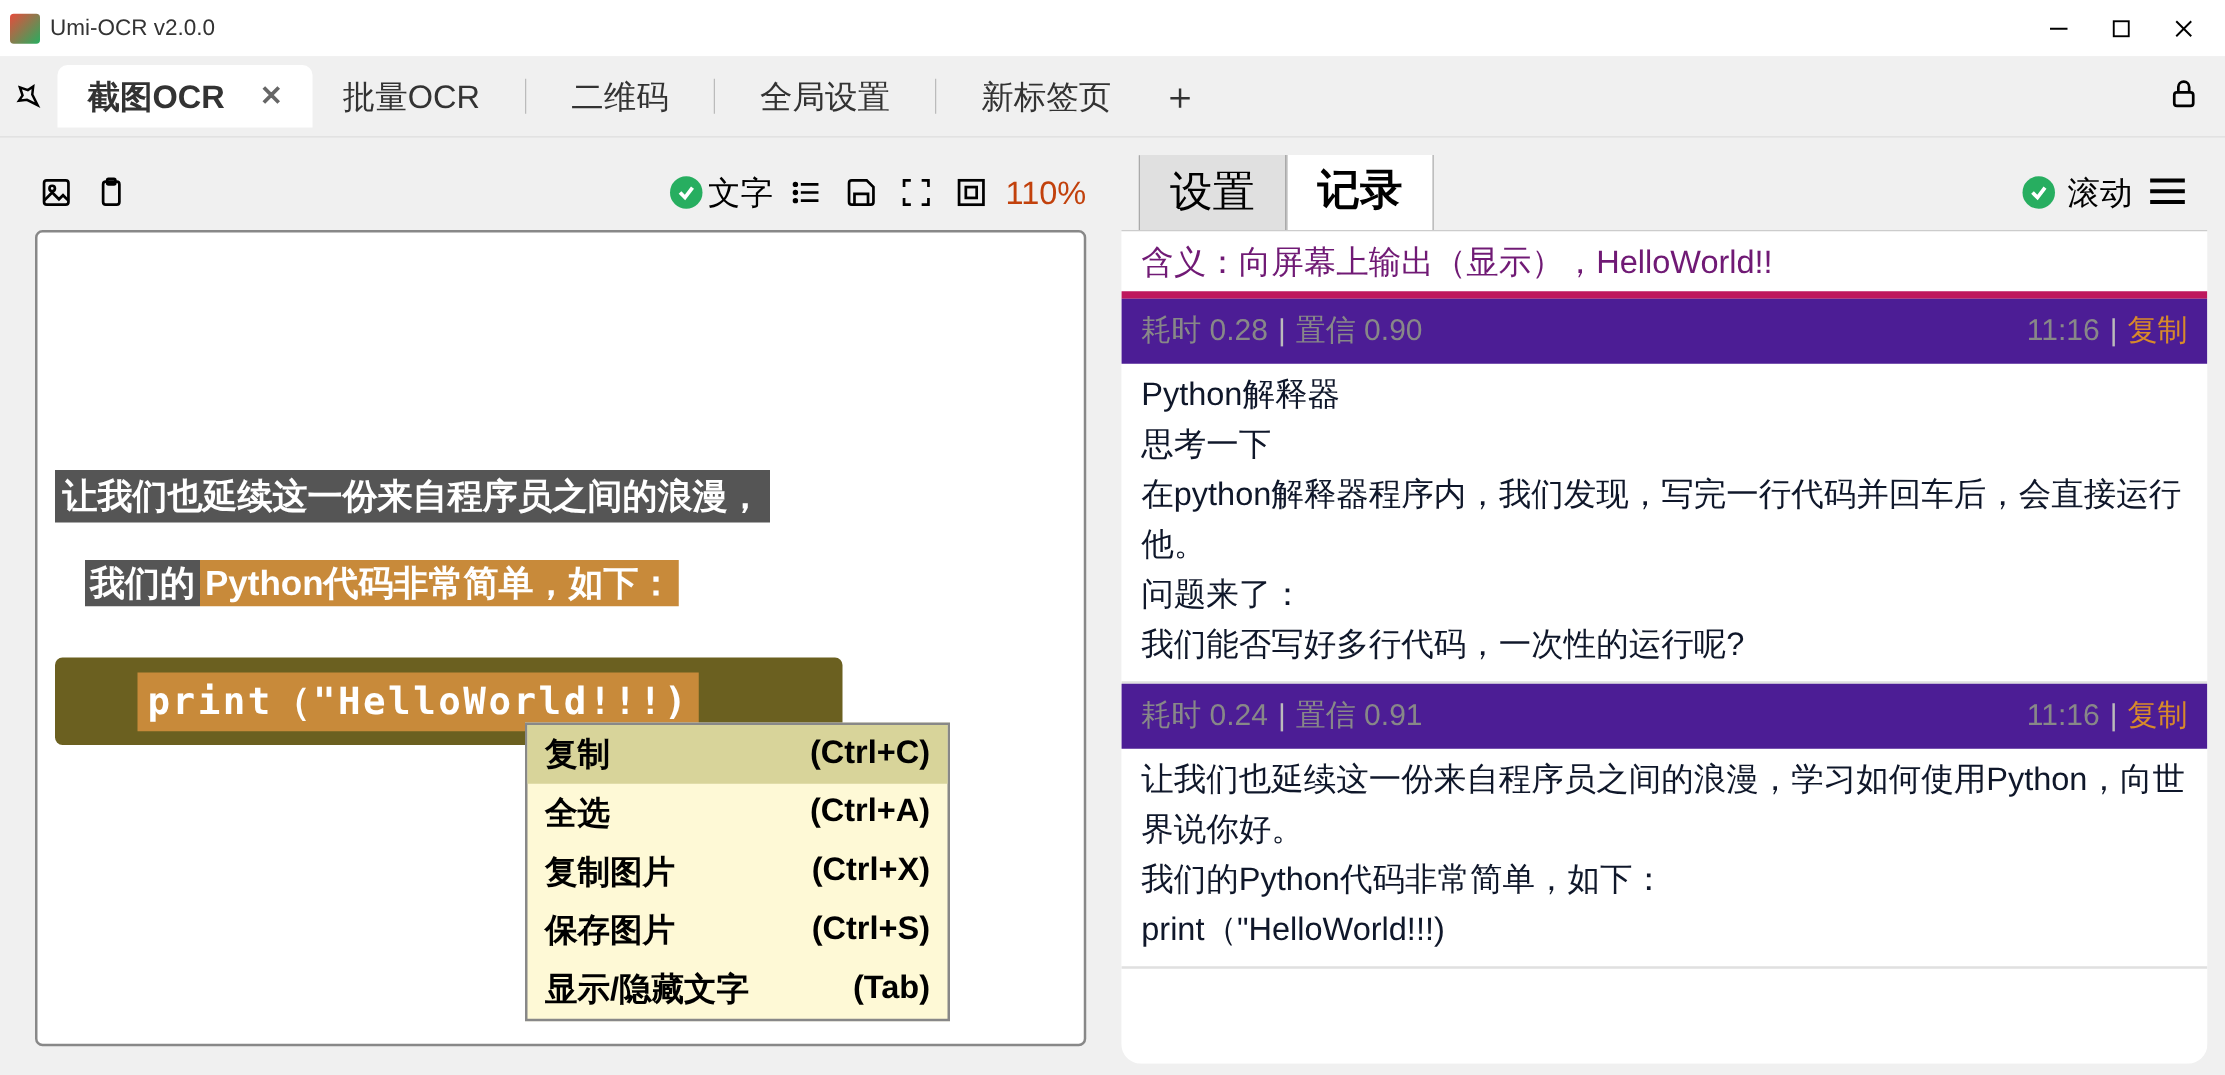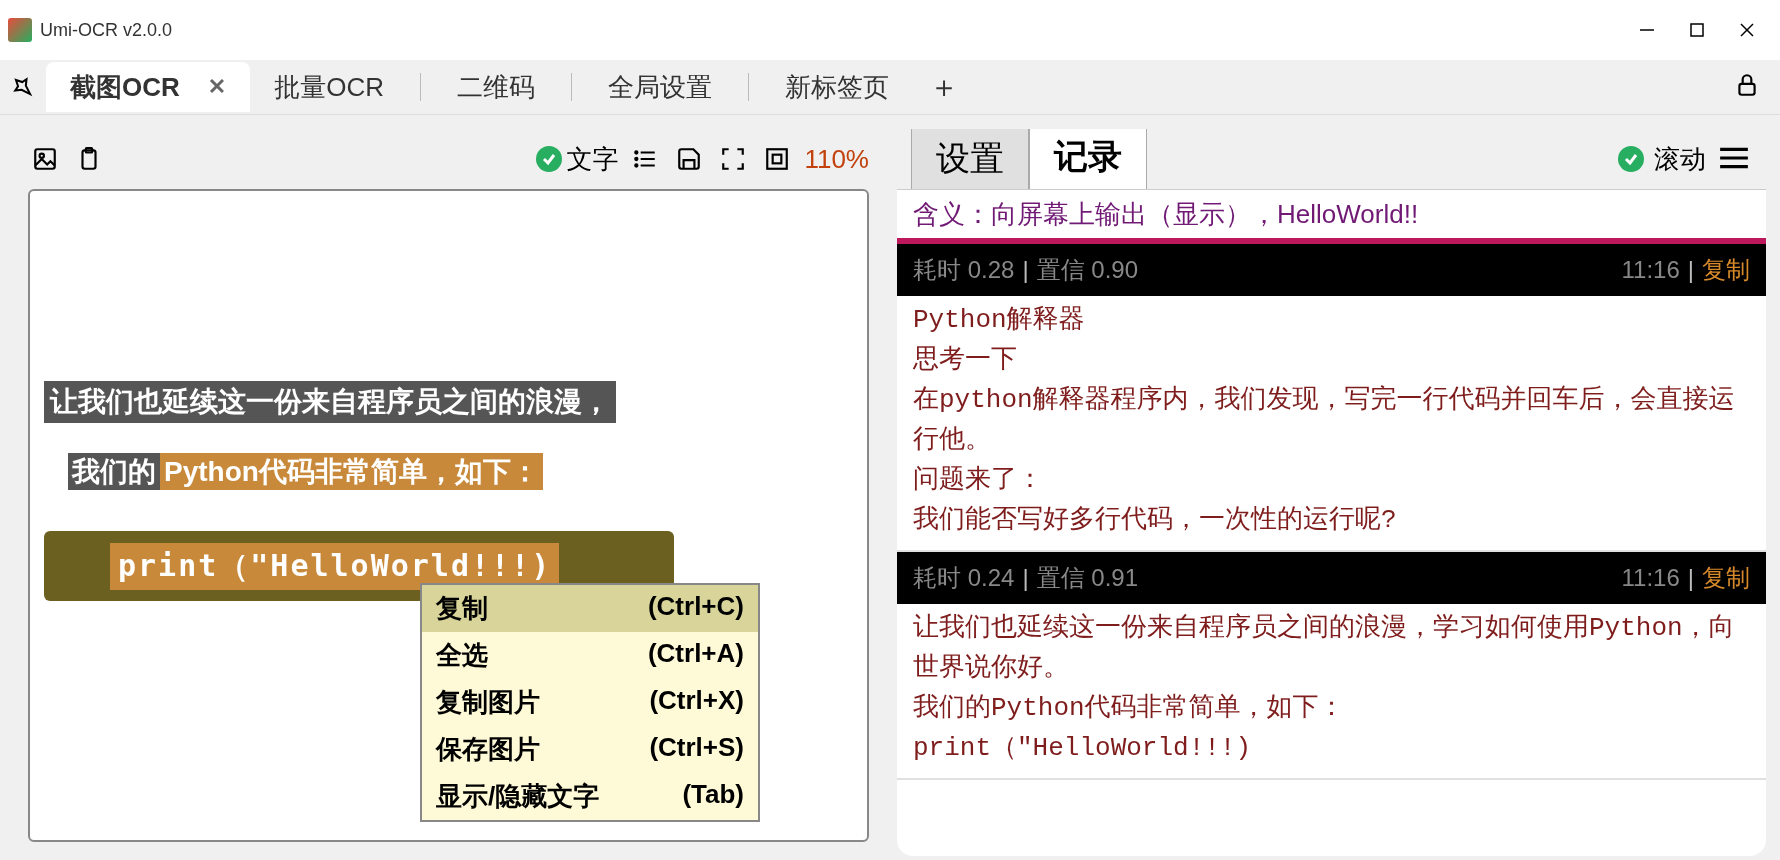--- a/index.html
+++ b/index.html
@@ -1,25 +1,25 @@
 <!DOCTYPE html>
 <html><head>
 <meta charset="utf-8">
 <style>
 * { margin: 0; padding: 0; box-sizing: border-box; }
 body { font-family: "Microsoft YaHei", Arial, sans-serif; background: #f0f0f0; width: 1780px; height: 860px; overflow: hidden; }
 
-.titlebar { height: 60px; background: #fff; display: flex; align-items: center; padding: 0 8px; }
+.titlebar { height: 45px; background: #fff; display: flex; align-items: center; padding: 0 8px; }
 .titlebar .app-icon { width: 24px; height: 24px; margin-right: 8px; background: linear-gradient(135deg, #e74c3c 0%, #27ae60 100%); border-radius: 3px; }
 .titlebar .title { font-size: 18px; color: #333; }
 .titlebar .spacer { flex: 1; }
 .titlebar .win-btn { width: 50px; height: 40px; display: flex; align-items: center; justify-content: center; font-size: 20px; }
 .titlebar .win-btn svg { stroke: #000; stroke-width: 1.5; fill: none; }
 
-.tabbar { height: 55px; background: #f0f0f0; display: flex; align-items: center; padding: 0 8px; border-bottom: 1px solid #ddd; }
+.tabbar { height: 65px; background: #f0f0f0; display: flex; align-items: center; padding: 0 8px; border-bottom: 1px solid #ddd; }
 .pin-icon { width: 30px; height: 30px; display: flex; align-items: center; justify-content: center; margin-right: 8px; }
 .tab { height: 50px; display: flex; align-items: center; padding: 0 24px; font-size: 26px; color: #333; position: relative; border-radius: 8px 8px 0 0; }
 .tab.active { background: #fff; font-weight: bold; }
 .tab .close-x { margin-left: 28px; font-size: 22px; color: #666; }
 .tab-sep { width: 1px; height: 28px; background: #bbb; margin: 0 12px; }
 .tab-add { font-size: 30px; padding: 0 16px; color: #333; }
 .lock-icon { margin-left: auto; margin-right: 12px; }
 
 .content { height: 755px; display: flex; gap: 14px; padding: 14px; }
 
@@ -53,25 +53,25 @@
 .sub-tab { padding: 10px 24px; font-size: 34px; background: #e0e0e0; border: 1px solid #aaa; }
 .sub-tab.active { background: #fff; font-weight: bold; border-bottom: 5px solid #7f1d1d; }
 .right-toolbar .spacer { flex: 1; }
 .scroll-toggle { display: flex; align-items: center; font-size: 26px; gap: 6px; margin-right: 12px; }
 .hamburger { width: 34px; height: 28px; }
 .hamburger svg { stroke:#000; stroke-width:3; }
 
 .records { flex: 1; background: #fff; overflow-y: hidden; border-top: 1px solid #ccc; font-size: 26px; line-height: 40px; }
 .record-top-cut { padding: 4px 16px; color: #701a75; border-bottom: 6px solid #be185d; }
 .record { border-bottom: 2px solid #e0e0e0; }
-.record .meta { display: flex; padding: 6px 16px; color: #888; font-size: 24px; background: #000000; }
+.record .meta { display: flex; padding: 6px 16px; color: #888; font-size: 24px; background: #4c1d95; }
 .record .meta .spacer { flex: 1; }
 .record .meta .copy-link { color: #d88a2a; }
 .record .meta .sep { margin: 0 8px; color: #bbb; }
-.record .body { padding: 4px 16px 10px; color: #7f1d1d; font-family: Liberation Mono, monospace; }
+.record .body { padding: 4px 16px 10px; color: #0f172a; }
 
 </style>
 </head>
 <body>
 
 <div class="titlebar">
   <div class="app-icon"></div>
   <div class="title">Umi-OCR v2.0.0</div>
   <div class="spacer"></div>
   <div class="win-btn">

